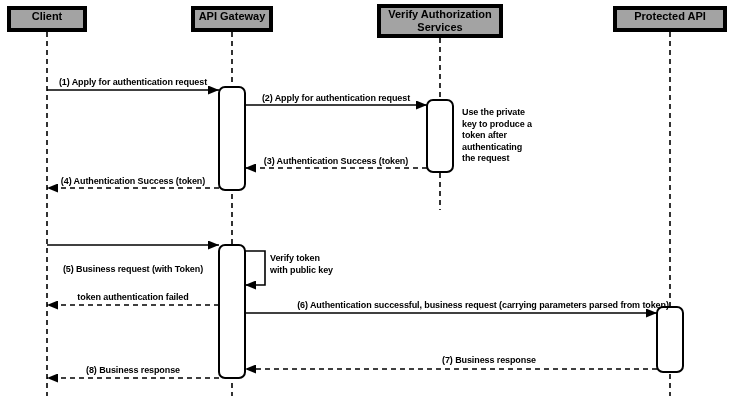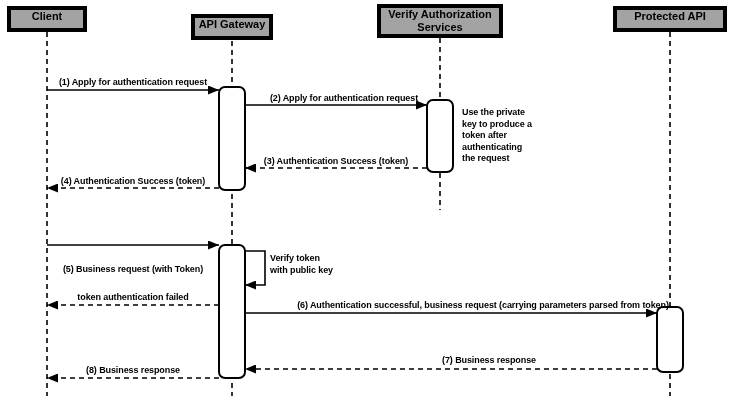--- a/index.html
+++ b/index.html
@@ -62,32 +62,32 @@
       <line x1="219" y1="188" x2="47" y2="188" marker-end="url(#arw)"></line>
       <line x1="219" y1="305" x2="47" y2="305" marker-end="url(#arw)"></line>
       <line x1="657" y1="369" x2="245" y2="369" marker-end="url(#arw)"></line>
       <line x1="219" y1="378" x2="47" y2="378" marker-end="url(#arw)"></line>
     </g>
   </svg>
 
   <div class="actor-box" style="left:7px;top:6px;width:80px;height:26px;">
     <span>Client</span>
   </div>
-  <div class="actor-box" style="left:191px;top:6px;width:82px;height:26px;margin-top:8px;">
+  <div class="actor-box" style="left:191px;top:6px;width:82px;height:26px;">
     <span>API Gateway</span>
   </div>
   <div class="actor-box" style="left:377px;top:4px;width:126px;height:34px;">
     <span>Verify Authorization Services</span>
   </div>
   <div class="actor-box" style="left:613px;top:6px;width:114px;height:26px;">
     <span>Protected API</span>
   </div>
 
   <div class="msg" style="left:47px;top:77px;width:172px;">(1) Apply for authentication request</div>
-  <div class="msg" style="left:245px;top:93px;width:182px;padding-left:8px;">(2) Apply for authentication request</div>
+  <div class="msg" style="left:245px;top:93px;width:182px;">(2) Apply for authentication request</div>
   <div class="msg" style="left:245px;top:156px;width:182px;">(3) Authentication Success (token)</div>
   <div class="msg" style="left:47px;top:176px;width:172px;">(4) Authentication Success (token)</div>
   <div class="msg" style="left:47px;top:232px;width:172px;margin-top:32px;">(5) Business request (with Token)</div>
   <div class="msg" style="left:47px;top:292px;width:172px;">token authentication failed</div>
   <div class="msg" style="left:245px;top:300px;width:412px;padding-left:32px;">(6) Authentication successful, business request (carrying parameters parsed from token)</div>
   <div class="msg" style="left:245px;top:355px;width:488px;">(7) Business response</div>
   <div class="msg" style="left:47px;top:365px;width:172px;">(8) Business response</div>
 
   <div class="note-text" style="left:270px;top:253px;">
     <div>Verify token</div>

